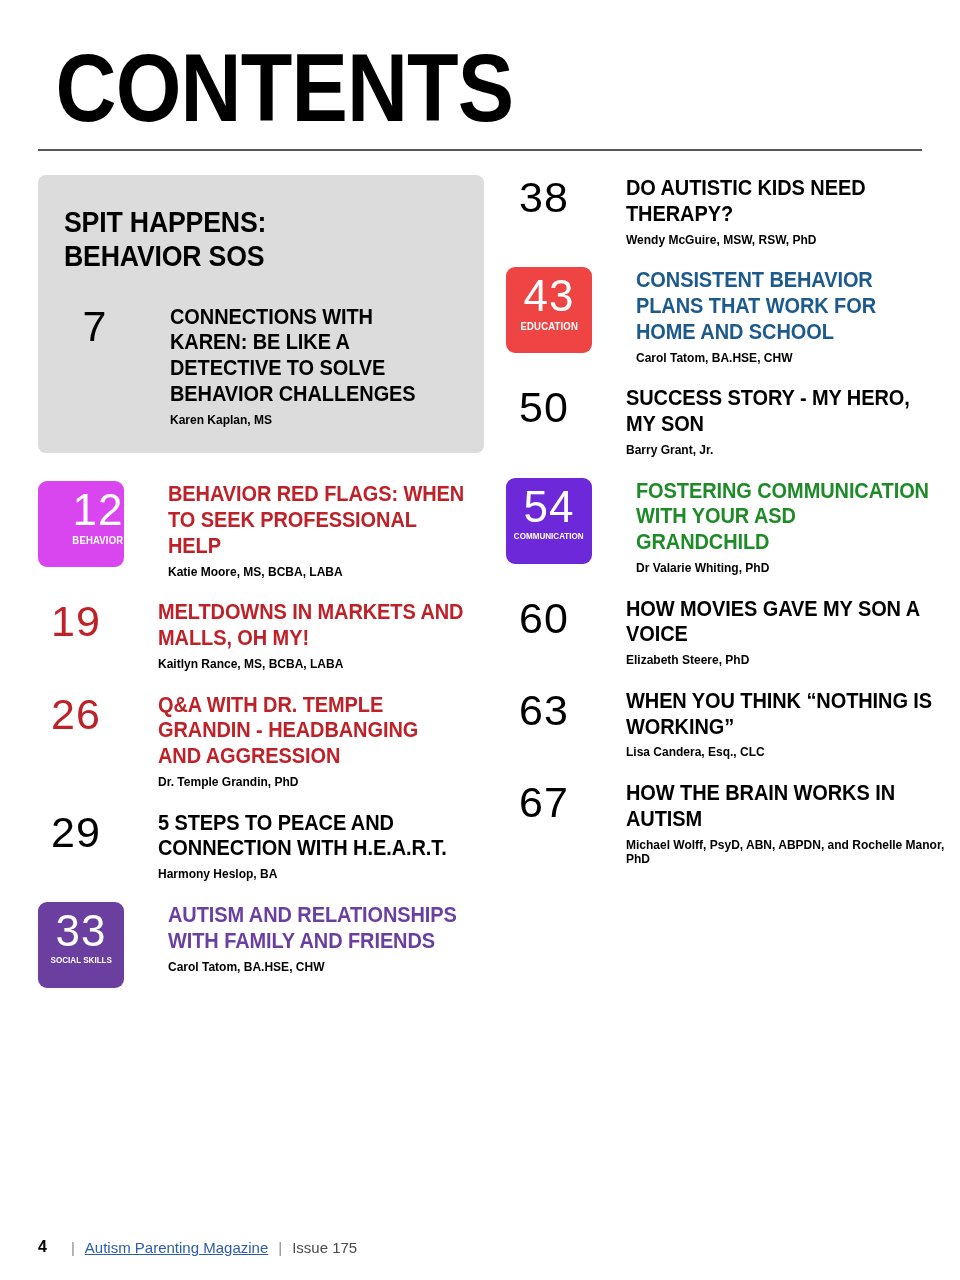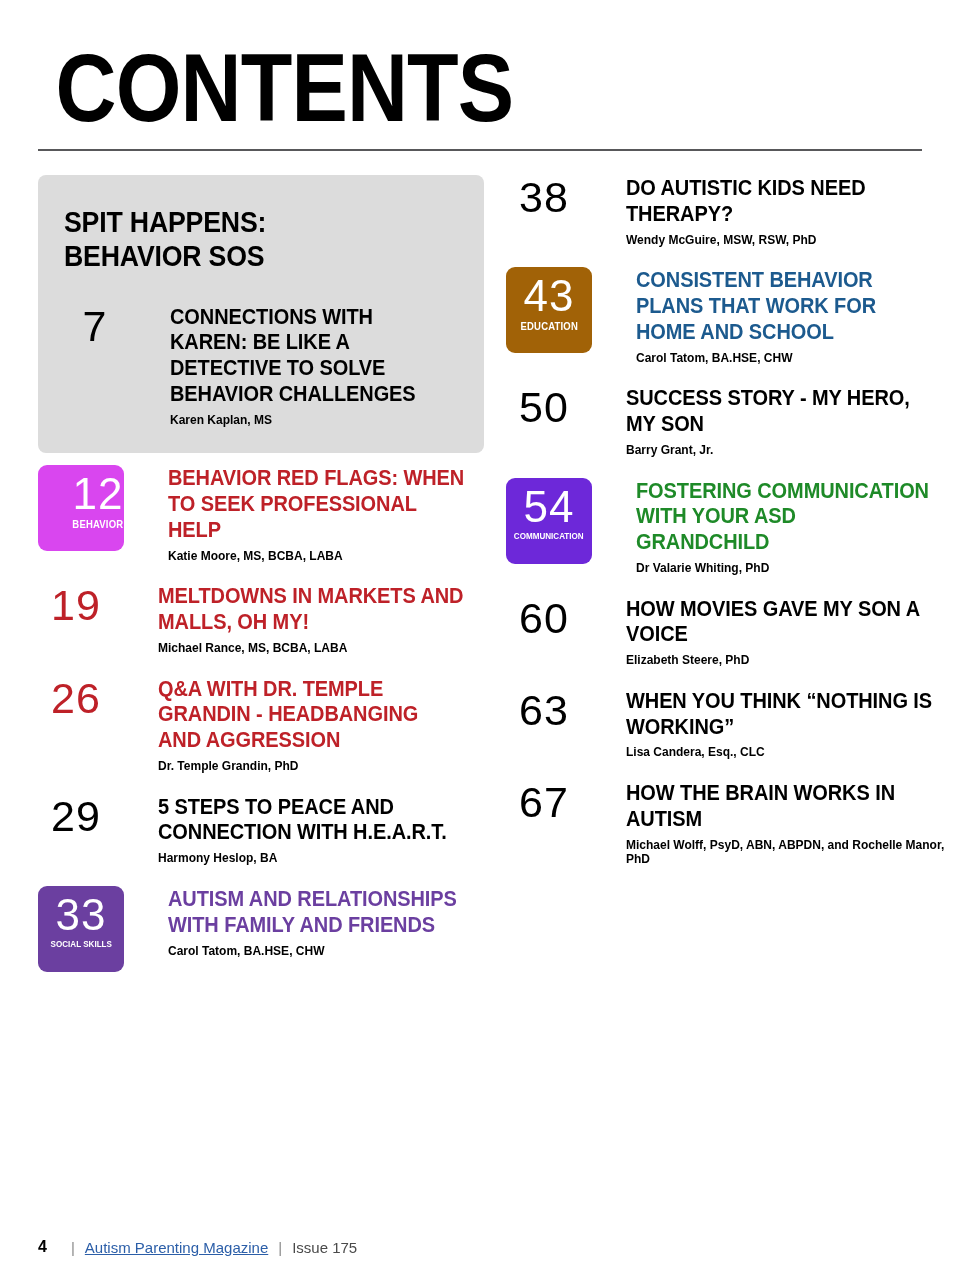--- a/index.html
+++ b/index.html
@@ -62,21 +62,21 @@
     padding-top: 0;
   }
 
   
   .feature-box {
     background: #dcdcdc;
     border-radius: 8px;
     padding: 30px 26px 26px 26px;
     box-sizing: border-box;
     width: 446px;
-    margin-bottom: 12px;
+    margin-bottom: 28px;
   }
   .feature-heading {
     font-family: "Liberation Sans Narrow", "Liberation Sans", sans-serif;
     font-weight: bold;
     font-size: 29px;
     line-height: 1.18;
     letter-spacing: -0.2px;
     transform: scaleX(0.92);
     transform-origin: left center;
     margin: 0 0 30px 0;
@@ -232,21 +232,21 @@
             </div>
             <div class="entry-body">
               <p class="entry-title" style="color: rgb(190, 33, 40);">BEHAVIOR RED FLAGS: WHEN TO SEEK PROFESSIONAL HELP</p>
               <p class="entry-author">Katie Moore, MS, BCBA, LABA</p>
             </div>
           </div>
           <div class="entry">
             <div class="pagenum n-red">19</div>
             <div class="entry-body">
               <p class="entry-title" style="color: rgb(190, 33, 40);">MELTDOWNS IN MARKETS AND MALLS, OH MY!</p>
-              <p class="entry-author">Michael Rance, MS, BCBA, LABA</p>
+              <p class="entry-author">Kaitlyn Rance, MS, BCBA, LABA</p>
             </div>
           </div>
           <div class="entry">
             <div class="pagenum n-red">26</div>
             <div class="entry-body">
               <p class="entry-title" style="color: rgb(190, 33, 40);">Q&amp;A WITH DR. TEMPLE GRANDIN - HEADBANGING AND AGGRESSION</p>
               <p class="entry-author">Dr. Temple Grandin, PhD</p>
             </div>
           </div>
           <div class="entry">
@@ -272,21 +272,21 @@
     <div class="col col-right">
       <div id="right-entries">
           <div class="entry">
             <div class="pagenum">38</div>
             <div class="entry-body">
               <p class="entry-title" style="color: rgb(0, 0, 0);">DO AUTISTIC KIDS NEED THERAPY?</p>
               <p class="entry-author">Wendy McGuire, MSW, RSW, PhD</p>
             </div>
           </div>
           <div class="entry">
-            <div class="badge" style="background: #a16207;">
+            <div class="badge" style="background: #ef4444;">
               <div class="badge-num">43</div>
               <div class="badge-cat">EDUCATION</div>
             </div>
             <div class="entry-body">
               <p class="entry-title" style="color: rgb(28, 90, 142);">CONSISTENT BEHAVIOR PLANS THAT WORK FOR HOME AND SCHOOL</p>
               <p class="entry-author">Carol Tatom, BA.HSE, CHW</p>
             </div>
           </div>
           <div class="entry">
             <div class="pagenum">50</div>

